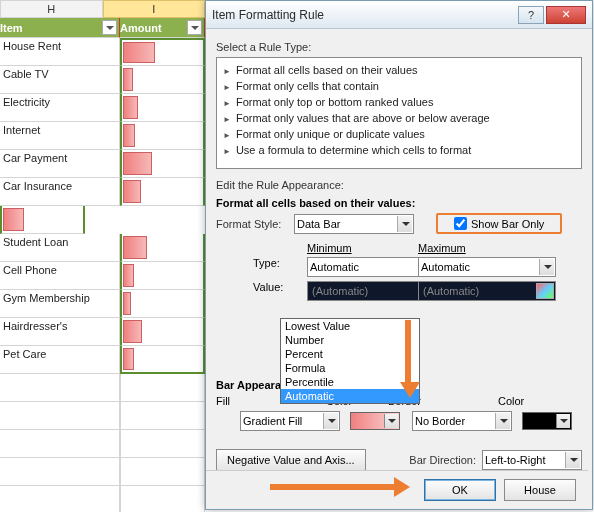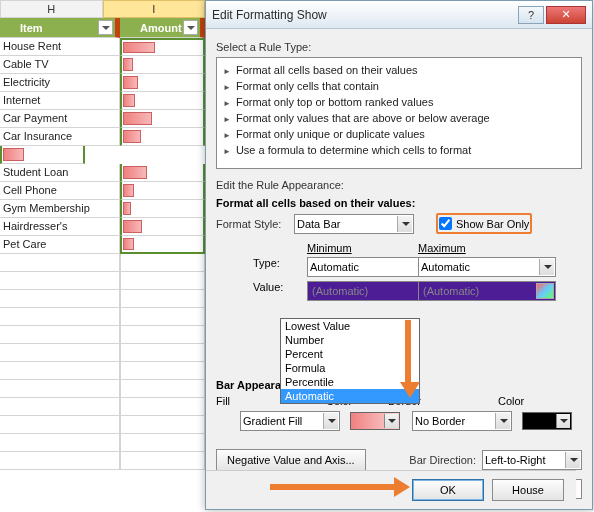--- a/index.html
+++ b/index.html
@@ -4,24 +4,24 @@
 <style>
   * { box-sizing: border-box; margin: 0; padding: 0; font-family: "Segoe UI", Tahoma, sans-serif; font-size: 11px; }
   body { background: #fff; width: 594px; height: 512px; position: relative; overflow: hidden; }
 
   
   .sheet { position: absolute; left: 0; top: 0; width: 205px; }
   .col-headers { display: flex; height: 18px; }
   .col-headers .ch { background: #f3f3f3; border: 1px solid #d4d4d4; text-align: center; color: #333; flex: 1; line-height: 16px; }
   .col-headers .ch.sel { background: #ffe699; border-color: #e0c06a; }
   .hdr-row { display: flex; }
-  .hdr-row .cell { background: #8db04e; color: #fff; font-weight: 600; height: 20px; line-height: 20px; padding: 0 20px; border-right: 5px solid #c2410c; border-bottom: 1px solid #d4d4d4; position: relative; }
+  .hdr-row .cell { background: #8db04e; color: #fff; font-weight: 600; height: 20px; line-height: 20px; padding: 0 0; border-right: 1px solid #c2410c; border-bottom: 1px solid #d4d4d4; position: relative; }
   .hdr-row .cell .drop { position: absolute; right: 2px; top: 2px; width: 15px; height: 15px; background: #fff; border: 1px solid #aaa; }
   .hdr-row .cell .drop:after { content: ""; position: absolute; left: 3px; top: 5px; border: 4px solid transparent; border-top-color: #555; }
-  .row { display: flex; height: 18px; }
+  .row { display: flex; height: 28px; }
   .row .c { border-right: 1px solid #d4d4d4; border-bottom: 1px solid #d4d4d4; padding: 0 3px; line-height: 17px; color: #222; overflow: hidden; white-space: nowrap; }
   .c.h { width: 120px; }
   .c.i { width: 85px; position: relative; border-left: 2px solid #5b8e2f; border-right: 2px solid #5b8e2f; }
   .hdr-row .cell.h { width: 120px; }
   .hdr-row .cell.i { width: 85px; }
   .bar { position: absolute; left: 1px; top: 2px; bottom: 2px; background: linear-gradient(to right, #f08080, #f7b8b8); border: 1px solid #cc6060; }
   .empty-row .c { background: #fff; }
   .sel-top { border-top: 2px solid #5b8e2f !important; }
   .sel-bot { border-bottom: 2px solid #5b8e2f !important; }
 
@@ -39,49 +39,49 @@
 
   .edit-area { margin-top: 10px; }
   .bold { font-weight: 600; }
   .form-row { display: flex; align-items: center; margin: 4px 0; gap: 6px; }
   .form-row label { color: #333; }
   select, .combo { background: #fff; border: 1px solid #888; height: 20px; padding: 0 2px; font-size: 11px; }
   .combo { display: flex; align-items: center; position: relative; }
   .combo .arr { position: absolute; right: 1px; top: 1px; bottom: 1px; width: 15px; background: linear-gradient(#f4f4f4,#ddd); border-left: 1px solid #aaa; }
   .combo .arr:after { content:""; position:absolute; left:4px; top:6px; border:4px solid transparent; border-top-color:#333; }
 
-  .showbar-box { border: 2px solid #ed7d31; padding: 2px 1px; display: inline-flex; align-items: center; gap: 4px; border-radius: 2px; }
+  .showbar-box { border: 2px solid #ed7d31; padding: 2px 16px; display: inline-flex; align-items: center; gap: 4px; border-radius: 2px; }
   .showbar-box input { width:13px; height:13px; }
 
   .minmax { display: flex; gap: 0; margin-top: 8px; }
   .mm-col { position: relative; }
   .mm-col.min { margin-left: 54px; width: 142px; padding-left: 37px; }
   .mm-col.max { margin-left: 6px; width: 140px; }
   .mm-col .lab { text-decoration: underline; margin-bottom: 3px; display: block; }
   .side-lab { position: absolute; left: -54px; width: 50px; }
 
   .dropdown-open { position: absolute; left: 280px; top: 318px; width: 140px; background: #fff; border: 1px solid #666; z-index: 10; }
   .dropdown-open .opt { padding: 1px 4px; }
   .dropdown-open .opt.selhi { background: #3399ff; color: #fff; }
 
-  .valuebox { width: 138px; height: 20px; border: 1px solid #888; background: #4c1d95; color: #888; padding: 0 4px; display: flex; align-items: center; position: relative; }
+  .valuebox { width: 138px; height: 20px; border: 1px solid #888; background: #0f172a; color: #888; padding: 0 4px; display: flex; align-items: center; position: relative; }
   .picker { position: absolute; right: 1px; top: 1px; width: 18px; height: 16px; border: 1px solid #aaa; background: linear-gradient(135deg,#f66,#6cf,#6f6); }
 
   .bar-app { margin-top: 78px; }
   .colorbox { width: 50px; height: 18px; border: 1px solid #666; display: inline-block; position: relative; }
   .colorbox .arr { position:absolute; right:1px; top:1px; bottom:1px; width:14px; border-left:1px solid #888; background:linear-gradient(#f4f4f4,#ddd); }
   .colorbox .arr:after { content:""; position:absolute; left:3px; top:5px; border:4px solid transparent; border-top-color:#333; }
 
   .btn { background: linear-gradient(#fdfdfd,#e4e4e4); border: 1px solid #8a8a8a; height: 22px; padding: 0 10px; display: inline-flex; align-items: center; }
   .btn.primary { border: 1px solid #2f72a8; box-shadow: 0 0 0 1px #7fb4e0 inset; }
 
   .preview-row { display:flex; justify-content:flex-end; align-items:center; gap:8px; margin-top:8px; }
   .preview-box { width: 90px; height: 20px; border:1px solid #888; background: linear-gradient(to right,#e77,#fff); }
 
-  .dlg-buttons { display:flex; justify-content:flex-end; gap:8px; padding:8px 12px; border-top:1px solid #ccc; position:absolute; bottom:0; left:0; right:16px; background:#f0f0f0; }
+  .dlg-buttons { display:flex; justify-content:flex-end; gap:8px; padding:8px 12px; border-top:1px solid #ccc; position:absolute; bottom:0; left:0; right:4px; background:#f0f0f0; }
 
   
   .arrow-down { position:absolute; left:400px; top:320px; width:16px; height:80px; z-index:20; pointer-events:none; }
   .arrow-down .shaft { width:6px; height:62px; background:#ed7d31; margin:0 auto; }
   .arrow-down .head { width:0; height:0; border:10px solid transparent; border-top:16px solid #ed7d31; margin:0 auto; }
 
   .arrow-right { position:absolute; left:270px; top:478px; width:150px; height:18px; z-index:20; pointer-events:none; display:flex; align-items:center; }
   .arrow-right .shaft { height:6px; width:130px; background:#ed7d31; }
   .arrow-right .head { width:0; height:0; border:10px solid transparent; border-left:16px solid #ed7d31; }
 </style>
@@ -221,21 +221,21 @@
       </div>
       <div class="row empty-row">
         <div class="c h"></div>
         <div class="c i" style="border-left: 1px solid rgb(212, 212, 212); border-right: 1px solid rgb(212, 212, 212);"></div>
       </div>
     </div>
 </div>
 
 <div class="dialog">
   <div class="titlebar">
-    <span class="title">Edit Formatting Show</span>
+    <span class="title">Item Formatting Rule</span>
     <span class="tbtn">?</span>
     <span class="tbtn close">✕</span>
   </div>
   <div class="dlg-body">
     <div class="section-label">Select a Rule Type:</div>
     <div class="rule-list" id="rule-list">
         <div class="rl">Format all cells based on their values</div>
         <div class="rl">Format only cells that contain</div>
         <div class="rl">Format only top or bottom ranked values</div>
         <div class="rl">Format only values that are above or below average</div>

